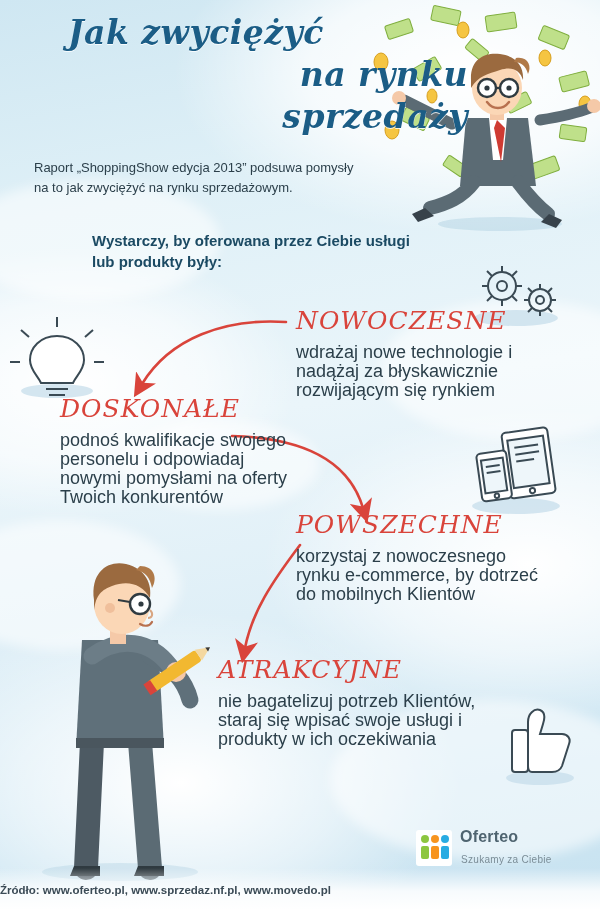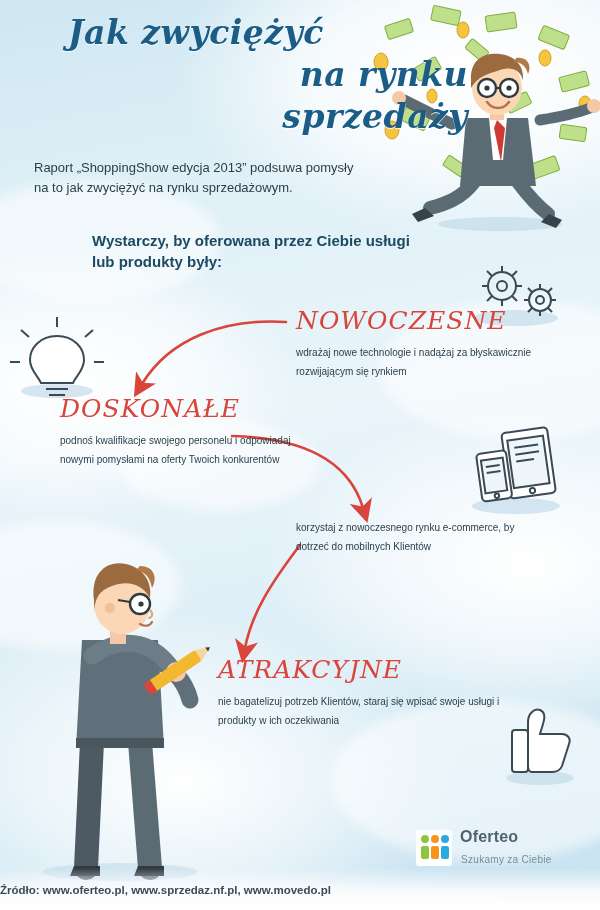--- a/index.html
+++ b/index.html
@@ -93,21 +93,21 @@
     font-style: italic;
     font-weight: normal;
     font-size: 25px;
     color: #d9443b;
     letter-spacing: 1px;
     white-space: nowrap;
   }
   .item .body {
     margin-top: 8px;
     color: #2b3f4a;
-    font-size: 10px;
+    font-size: 18px;
     line-height: 19px;
   }
 
   .item-1 { left: 296px; top: 306px; width: 250px; }
   .item-2 { left: 52px;  top: 394px; width: 250px; margin-left: 8px; }
   .item-3 { left: 296px; top: 510px; width: 250px; }
   .item-4 { left: 218px; top: 655px; width: 300px; }
 
   
   .source {
@@ -374,20 +374,21 @@
     <div class="head">NOWOCZESNE</div>
     <div class="body">wdrażaj nowe technologie i nadążaj za błyskawicznie rozwijającym się rynkiem</div>
   </div>
 
   <div class="item item-2">
     <div class="head">DOSKONAŁE</div>
     <div class="body">podnoś kwalifikacje swojego personelu i odpowiadaj nowymi pomysłami na oferty Twoich konkurentów</div>
   </div>
 
   <div class="item item-3">
+    <div class="head">POWSZECHNE</div>
     <div class="body">korzystaj z nowoczesnego rynku e-commerce, by dotrzeć do mobilnych Klientów</div>
   </div>
 
   <div class="item item-4">
     <div class="head">ATRAKCYJNE</div>
     <div class="body">nie bagatelizuj potrzeb Klientów, staraj się wpisać swoje usługi i produkty w ich oczekiwania</div>
   </div>
 
   <div class="bottom-band"></div>
 

